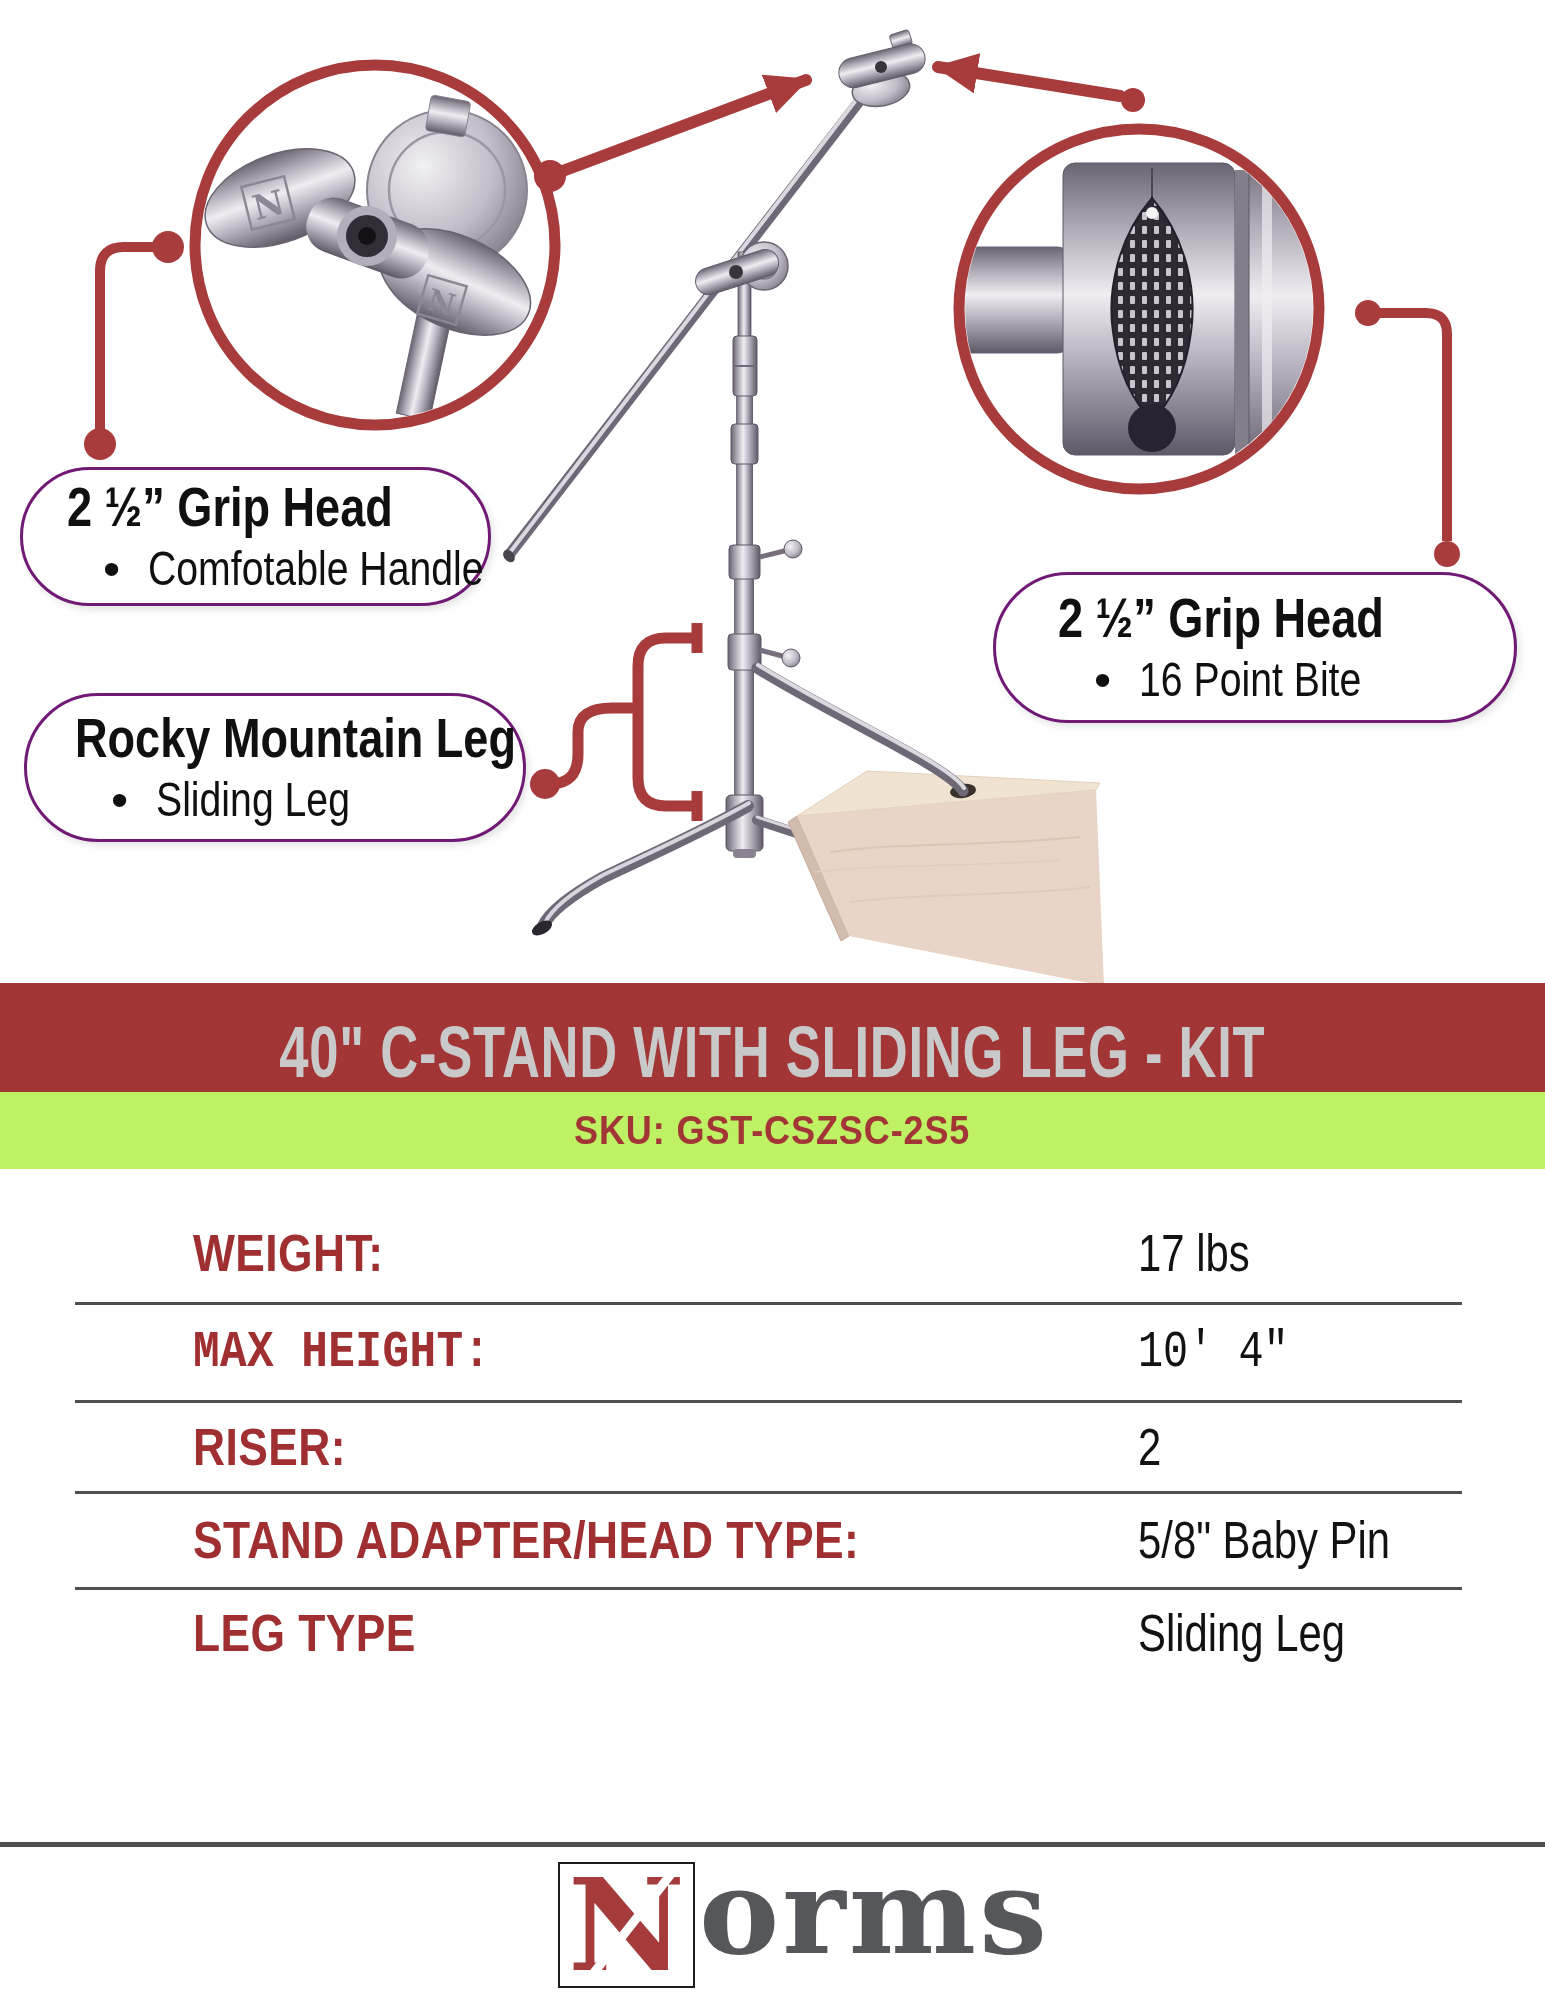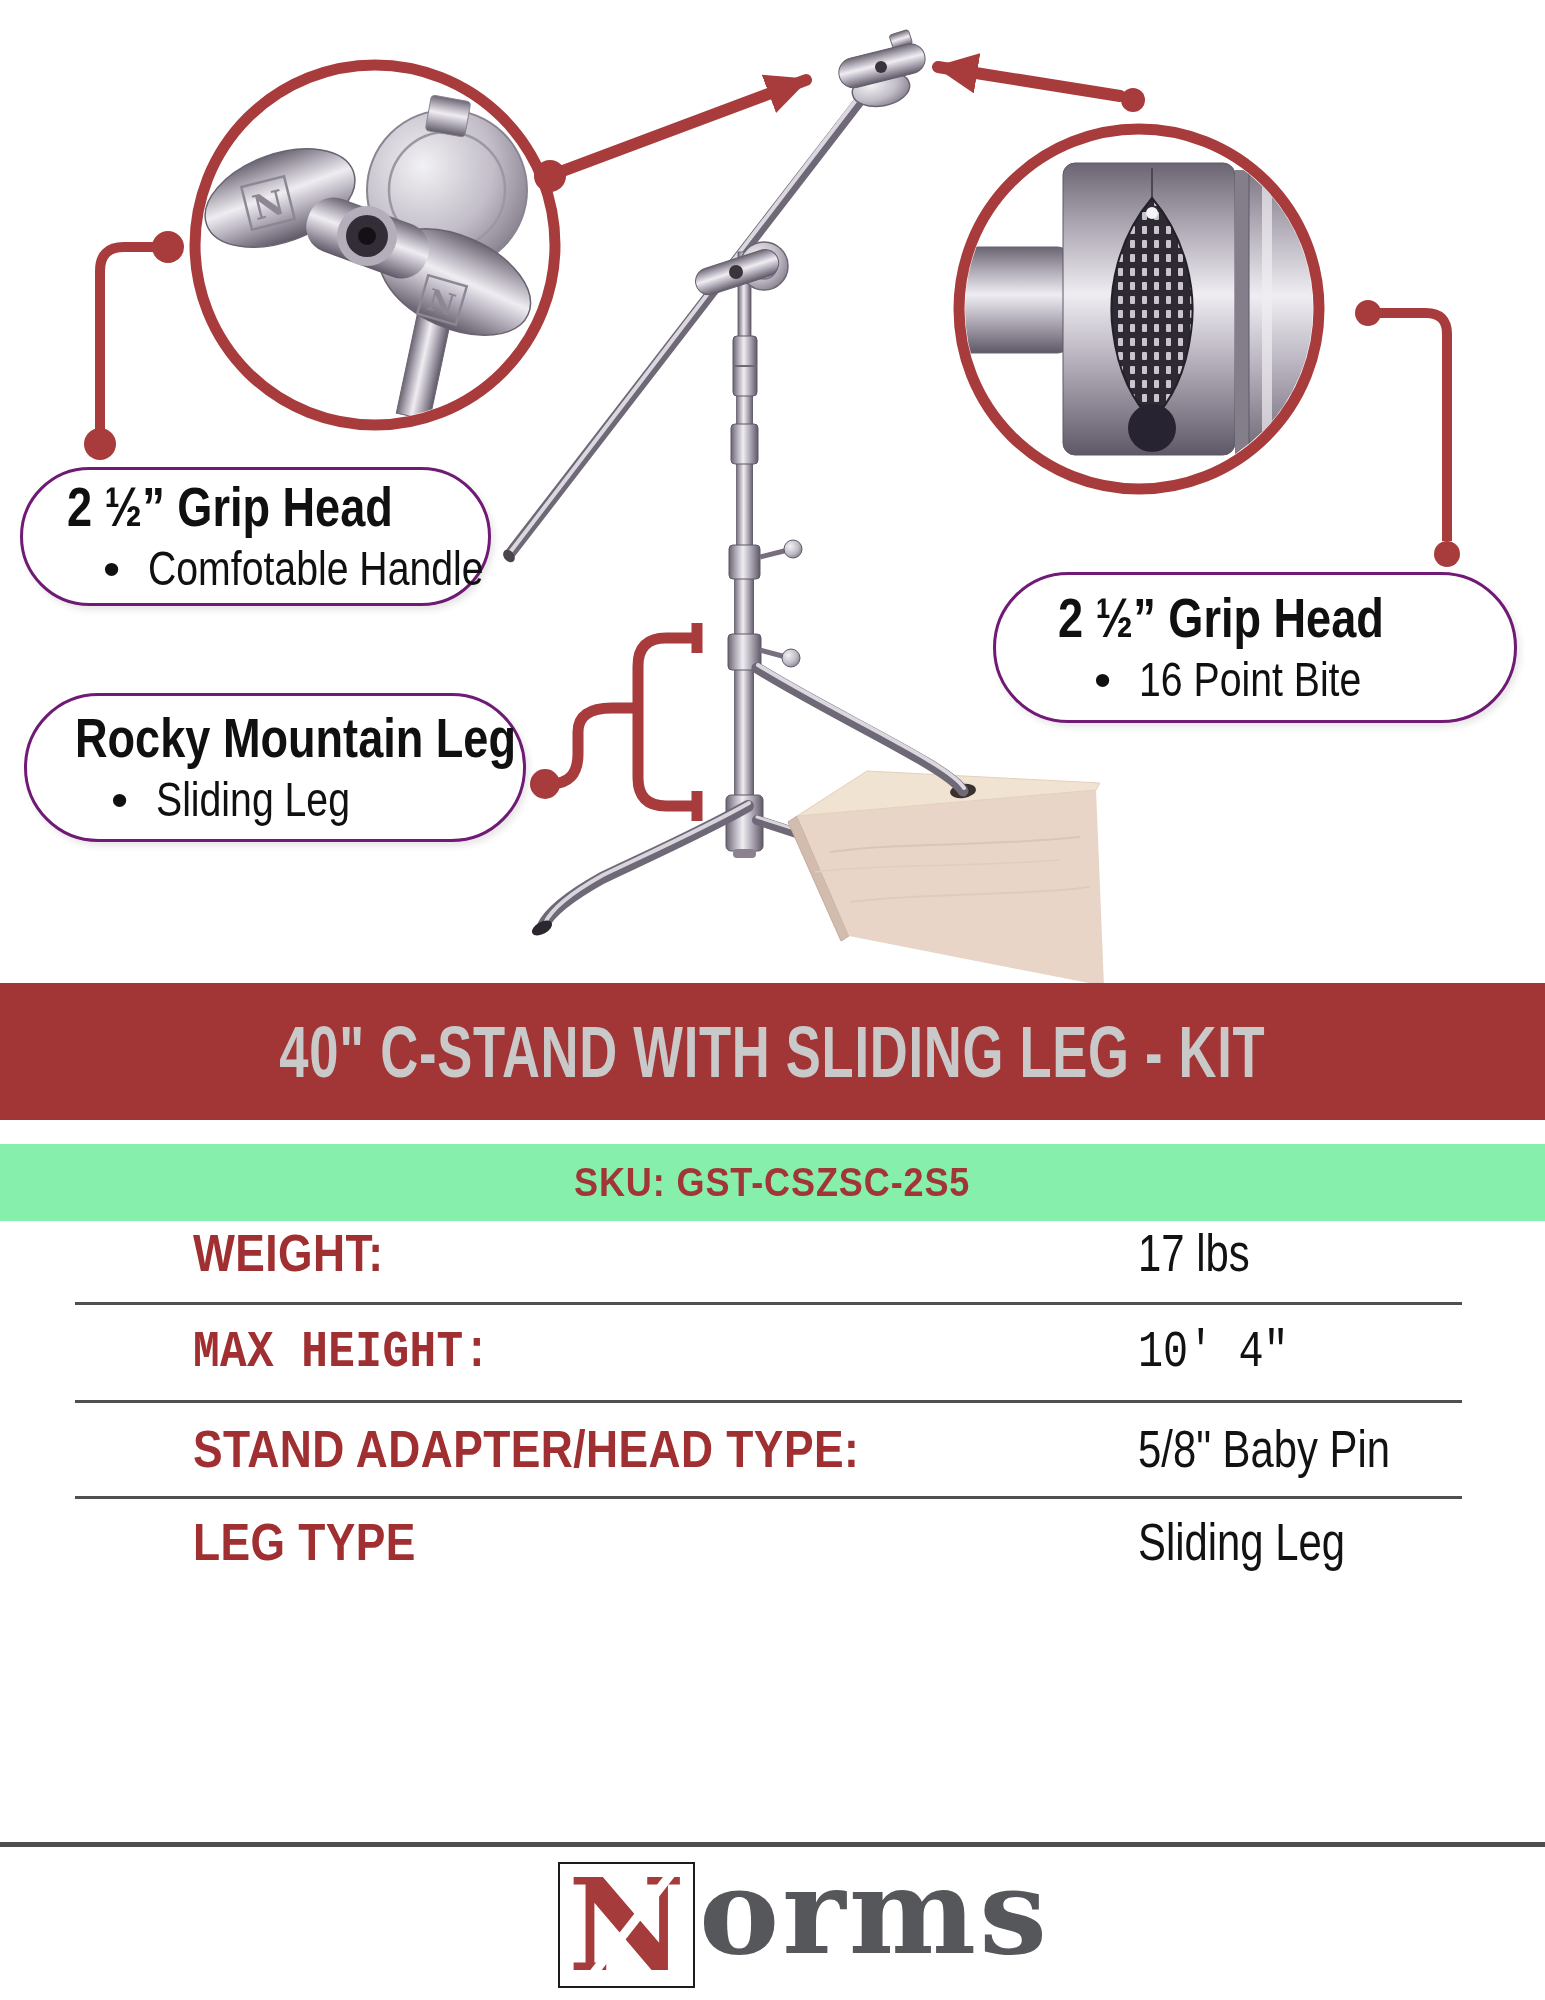--- a/index.html
+++ b/index.html
@@ -32,21 +32,21 @@
   .banner{
     position:absolute;left:0;top:983px;width:1545px;height:137px;background:#A23535;
     display:flex;align-items:center;justify-content:center;
   }
   .banner .t{
     display:inline-block;transform:scaleX(.73);transform-origin:50% 50%;
     font-weight:bold;font-size:72px;letter-spacing:1px;color:#C9C9C9;white-space:nowrap;
   }
   
   .skuband{
-    position:absolute;left:0;top:1144px;width:1545px;height:77px;background:#86efac;
+    position:absolute;left:0;top:1092px;width:1545px;height:77px;background:#bef264;
     display:flex;align-items:center;justify-content:center;
   }
   .skuband .t{
     display:inline-block;transform:scaleX(.9);transform-origin:50% 50%;
     font-weight:bold;font-size:40px;color:#A23535;white-space:nowrap;letter-spacing:1px;
   }
 
   
   .spec-table{position:absolute;left:75px;top:1197px;width:1387px;}
   .spec-row{position:relative;display:flex;align-items:center;border-bottom:3px solid #4F4F4F;}
@@ -300,20 +300,24 @@
 
   <div class="spec-table">
     <div class="spec-row r1">
       <span class="spec-label">WEIGHT:</span>
       <span class="spec-value">17 lbs</span>
     </div>
     <div class="spec-row r2">
       <span class="spec-label">MAX HEIGHT:</span>
       <span class="spec-value">10' 4"</span>
     </div>
+    <div class="spec-row r5">
+      <span class="spec-label">RISER:</span>
+      <span class="spec-value">2</span>
+    </div>
     <div class="spec-row r6">
       <span class="spec-label">STAND ADAPTER/HEAD TYPE:</span>
       <span class="spec-value">5/8" Baby Pin</span>
     </div>
     <div class="spec-row r7">
       <span class="spec-label">LEG TYPE</span>
       <span class="spec-value">Sliding Leg</span>
     </div>
   </div>
   <div class="thick-divider"></div>

